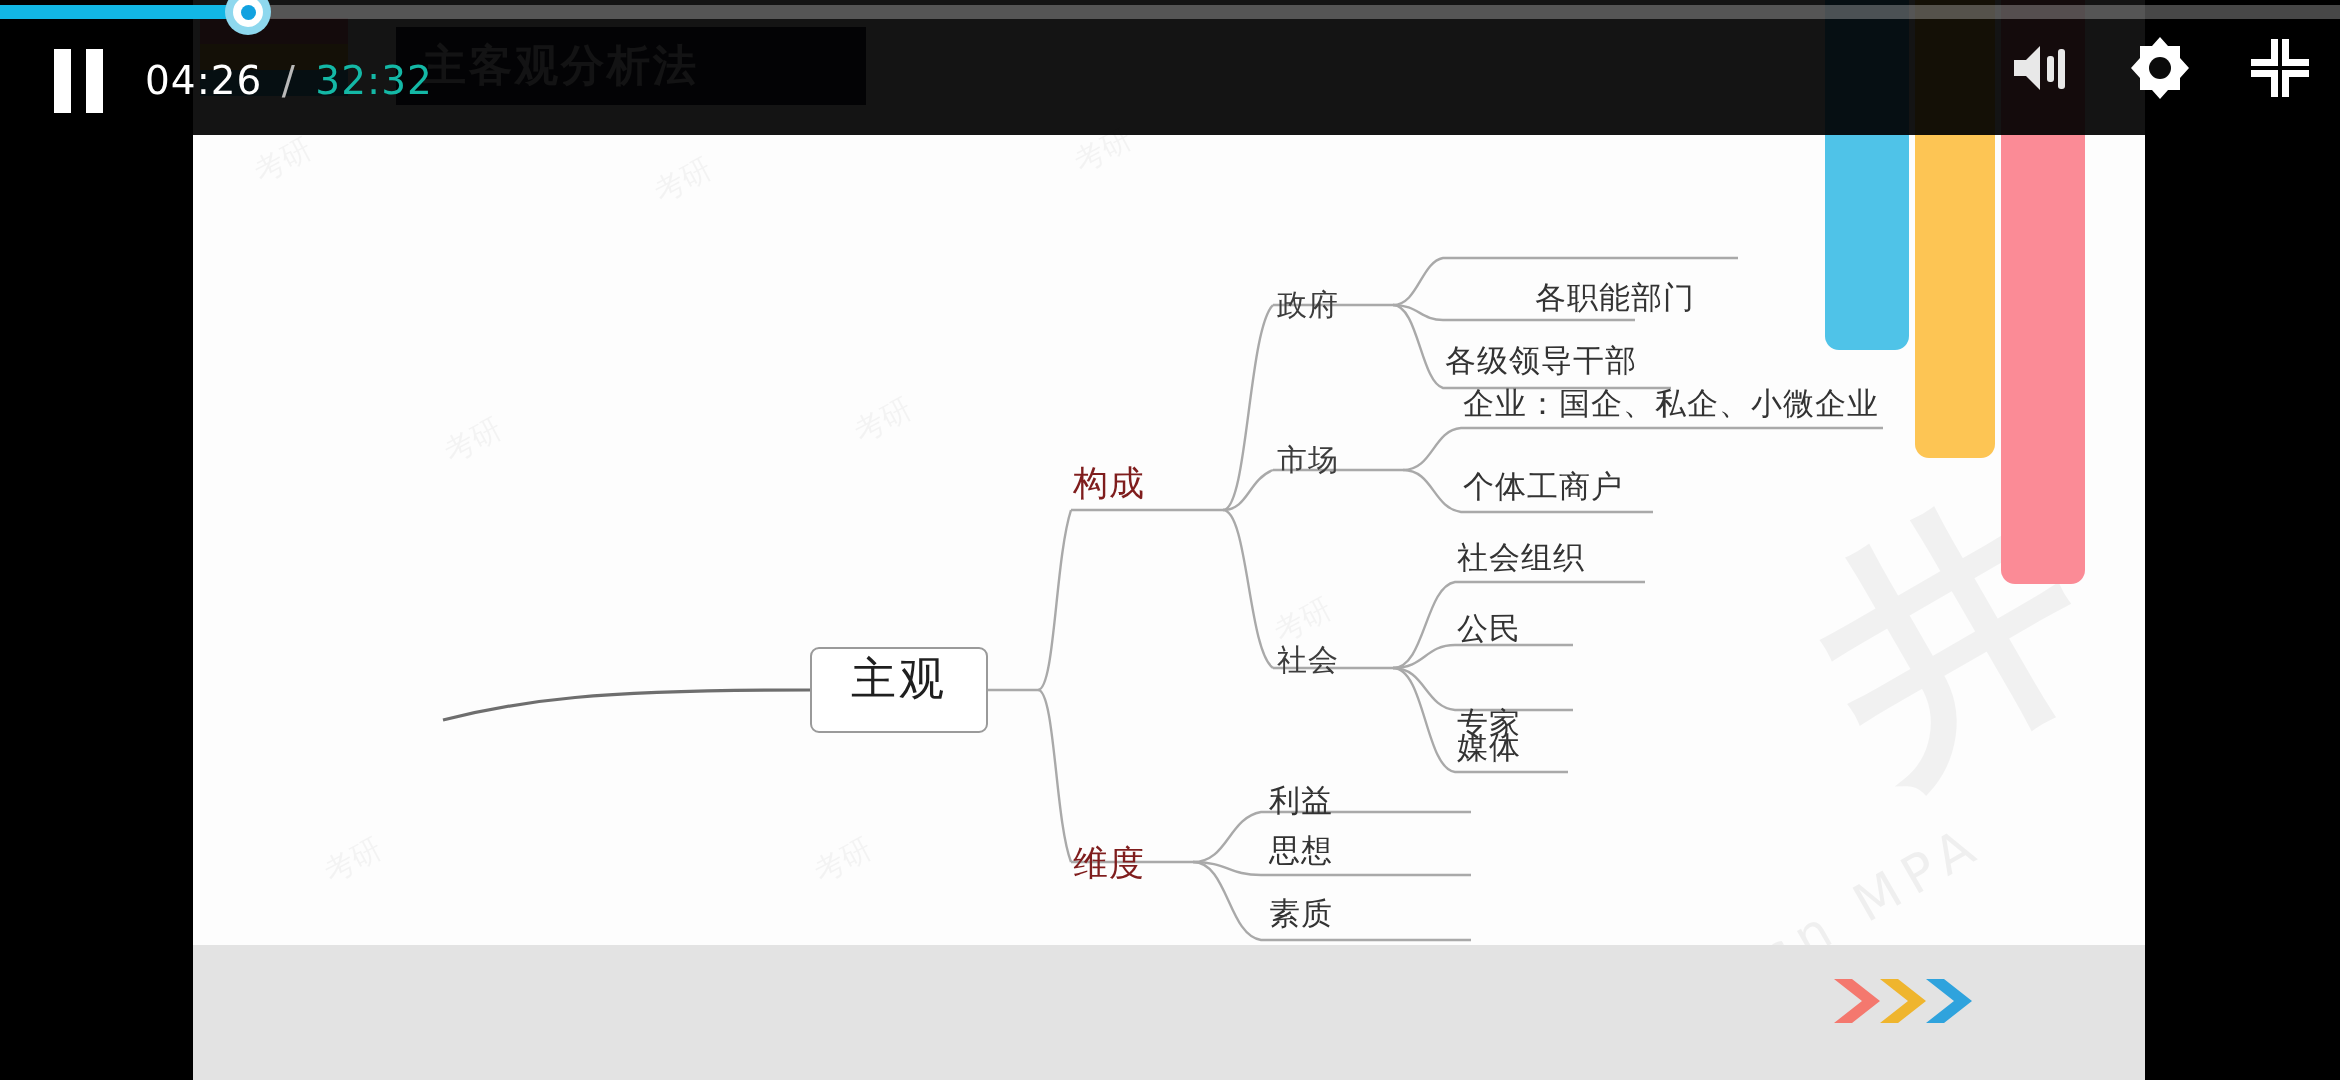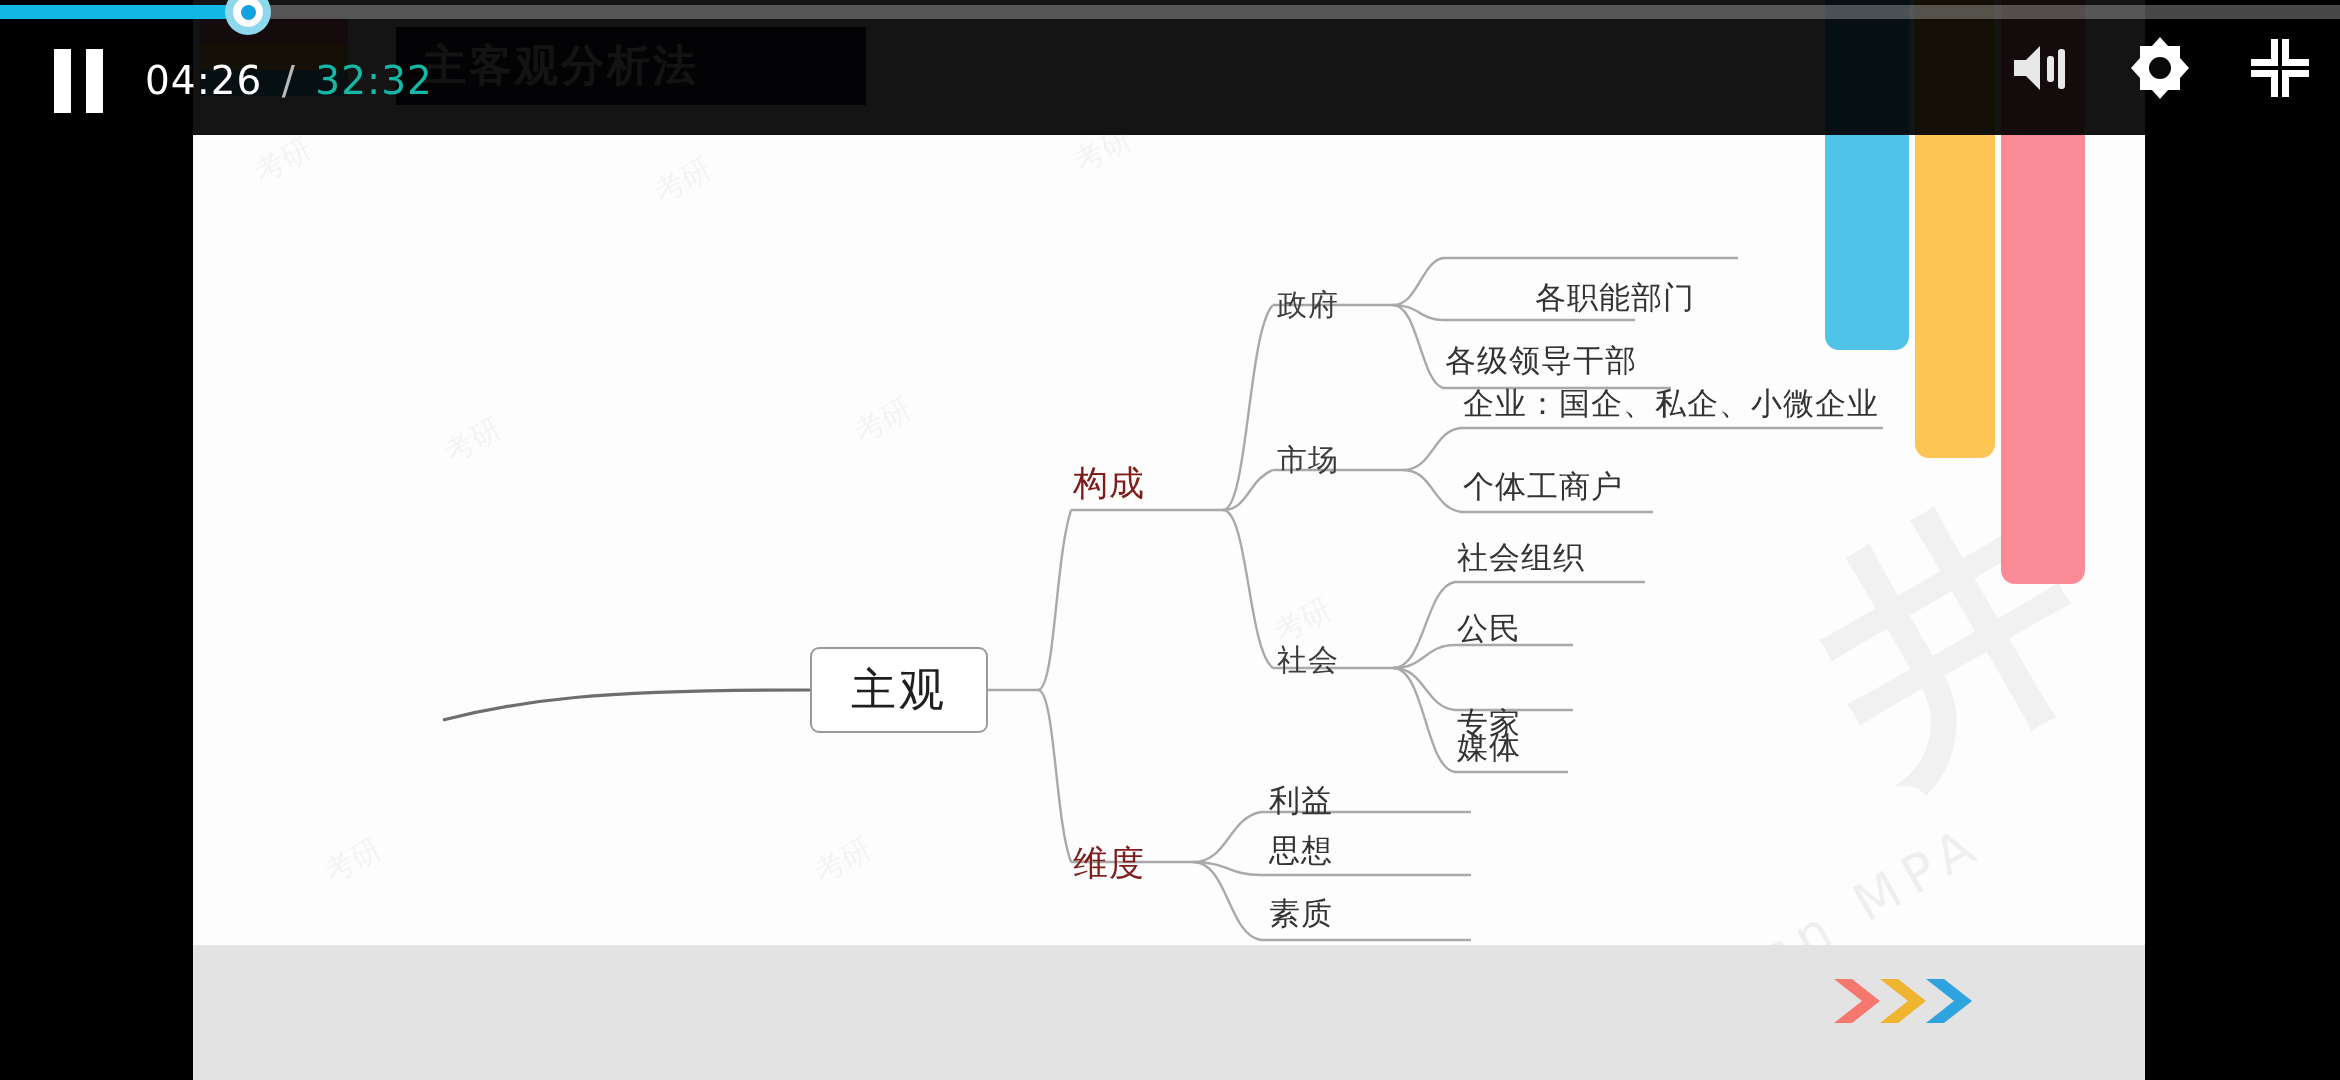--- a/index.html
+++ b/index.html
@@ -50,21 +50,21 @@
   .map { position:absolute; left:0; top:0; width:1952px; height:945px; }
   .node { position:absolute; font-size:30px; color:#3c3c3c; white-space:nowrap;
           letter-spacing:1px; }
   .node-lv1 { font-size:35px; color:#7f1d1d; }
   .node-lv2 { font-size:30px; color:#3d3d3d; }
   .node-leaf { font-size:31px; color:#333; }
 
   .root-box {
     position:absolute; left:617px; top:647px; width:178px; height:86px;
     border:2px solid #9a9a9a; border-radius:9px; background:#fff;
-    display:flex; align-items:center; justify-content:center;
+    display:flex; justify-content:center;
   }
   .root-text { font-size:45px; color:#1f1f1f; font-weight:500; letter-spacing:3px; }
   .ctrl-bg-dark  { position:absolute; left:0; top:0; width:193px;  height:135px; background:#000; }
   .ctrl-bg-light { position:absolute; left:193px; top:0; width:1952px; height:135px; background:#e3e3e3; }
   .ctrl-bg-right { position:absolute; left:2145px; top:0; width:195px; height:135px; background:#000; }
   .ctrl-row { position:absolute; left:0; top:0; width:2340px; height:135px; background:rgba(0,0,0,.92); }
 
   
   .prog { position:absolute; left:0; bottom:116px; width:2340px; height:14px; }
   .prog-track { position:absolute; left:0; top:0; width:100%; height:14px; background:rgba(255,255,255,.28); }

